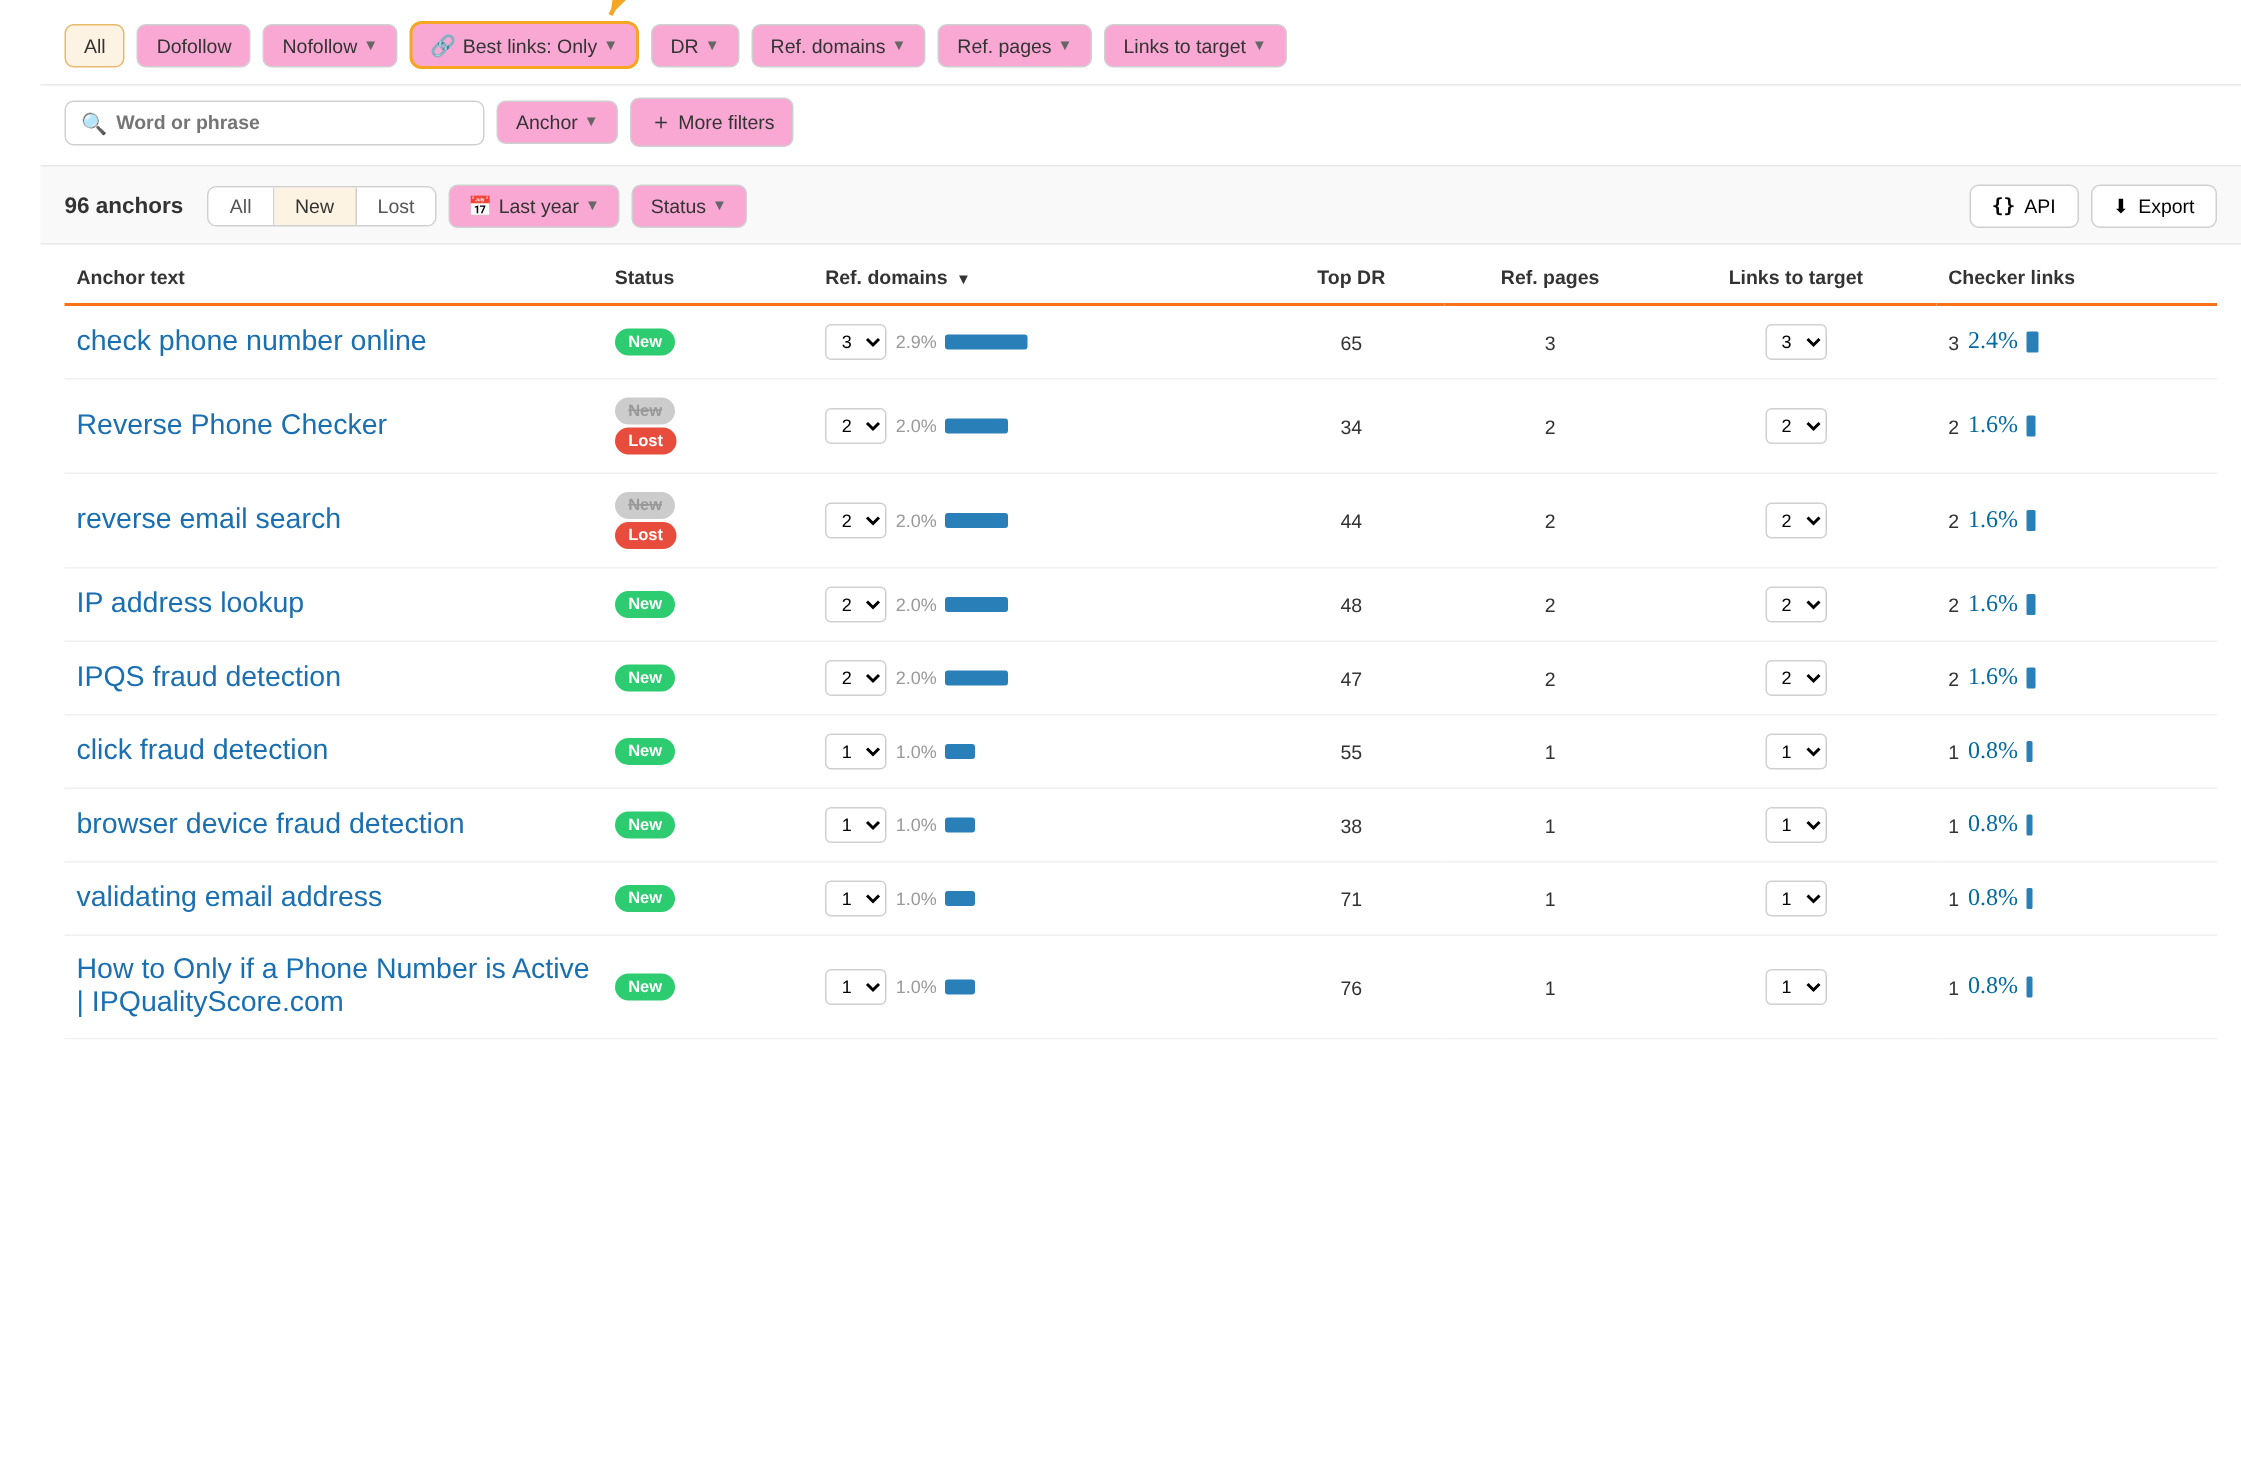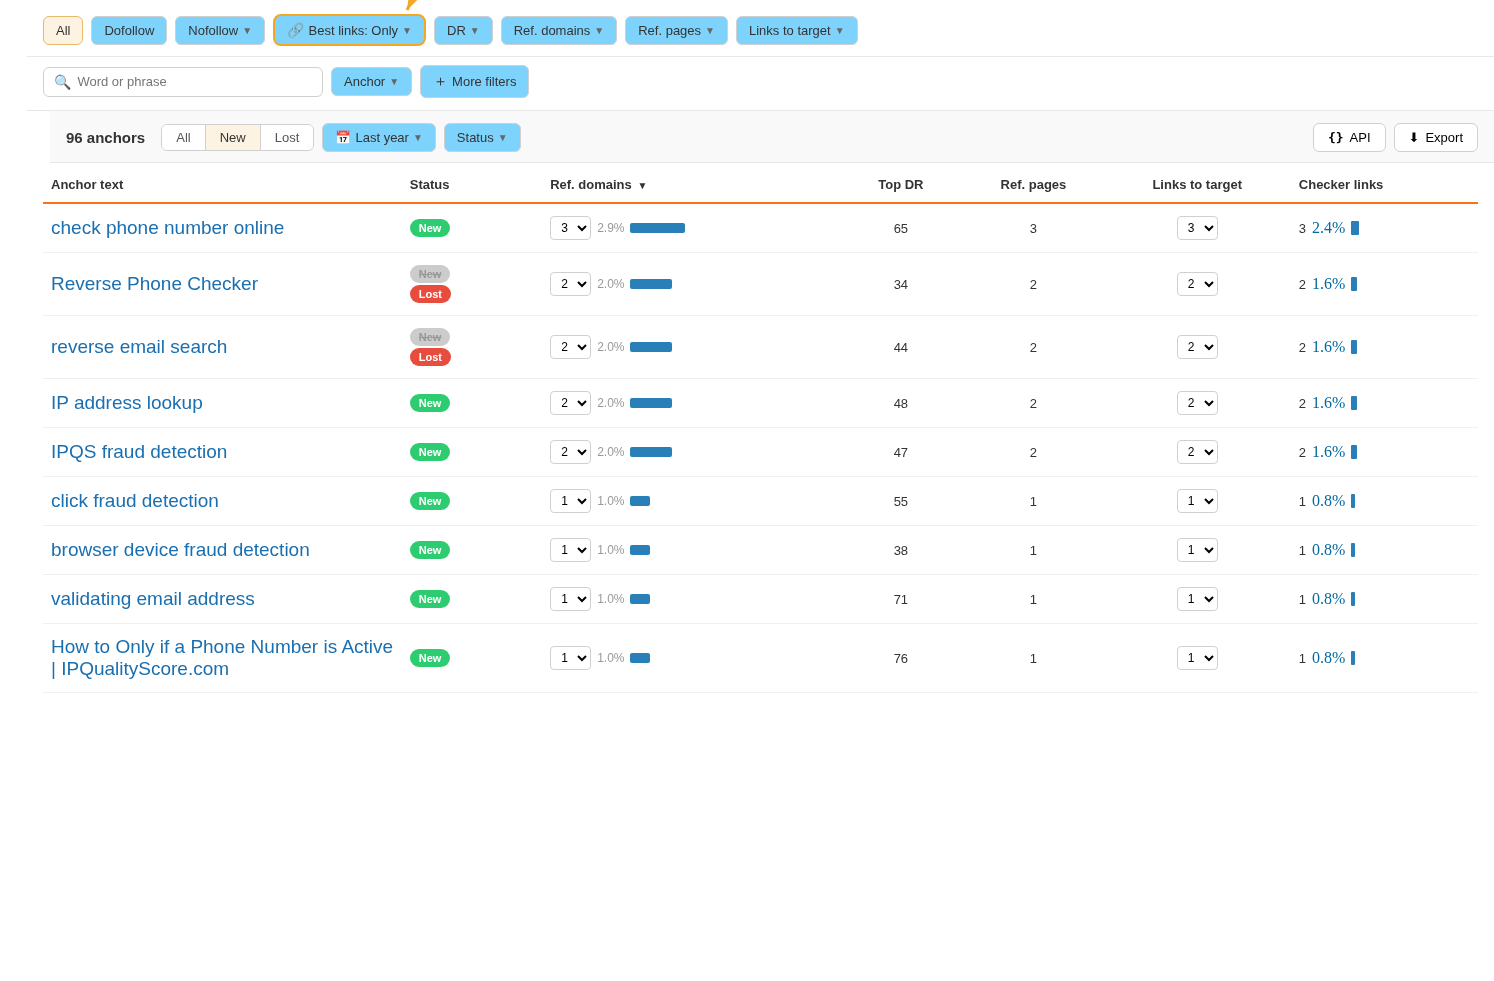--- a/index.html
+++ b/index.html
@@ -14,21 +14,21 @@
       border-bottom: 1px solid #e8e8e8;
     }
 
     .filter-btn {
       display: inline-flex;
       align-items: center;
       gap: 4px;
       padding: 6px 12px;
       border: 1px solid #d0d0d0;
       border-radius: 6px;
-      background: #7dd3fc;
+      background: #f9a8d4;
       font-size: 13px;
       color: #333;
       cursor: pointer;
     }
 
     .filter-btn.active-all {
       background: #fdf3e3;
       border-color: #e8b96a;
       color: #333;
     }
@@ -61,41 +61,41 @@
     }
 
     .search-icon { color: #999; font-size: 14px; }
 
     .search-input {
       border: none;
       outline: none;
       font-size: 13px;
       color: #4d7c0f;
       width: 200px;
+      font-weight: bold;
     }
 
     
     .arrow-svg {
       position: absolute;
       top: -90px;
       left: 320px;
       width: 220px;
       height: 120px;
       pointer-events: none;
       z-index: 10;
     }
 
     .sub-filters {
       display: flex;
       align-items: center;
       gap: 8px;
       padding: 12px 16px 10px;
       background: #f9f9f9;
       border-bottom: 1px solid #e8e8e8;
-      margin-left: 23px;
     }
 
     .anchor-count {
       font-weight: 700;
       font-size: 15px;
       margin-right: 8px;
     }
 
     .tab-group {
       display: inline-flex;

